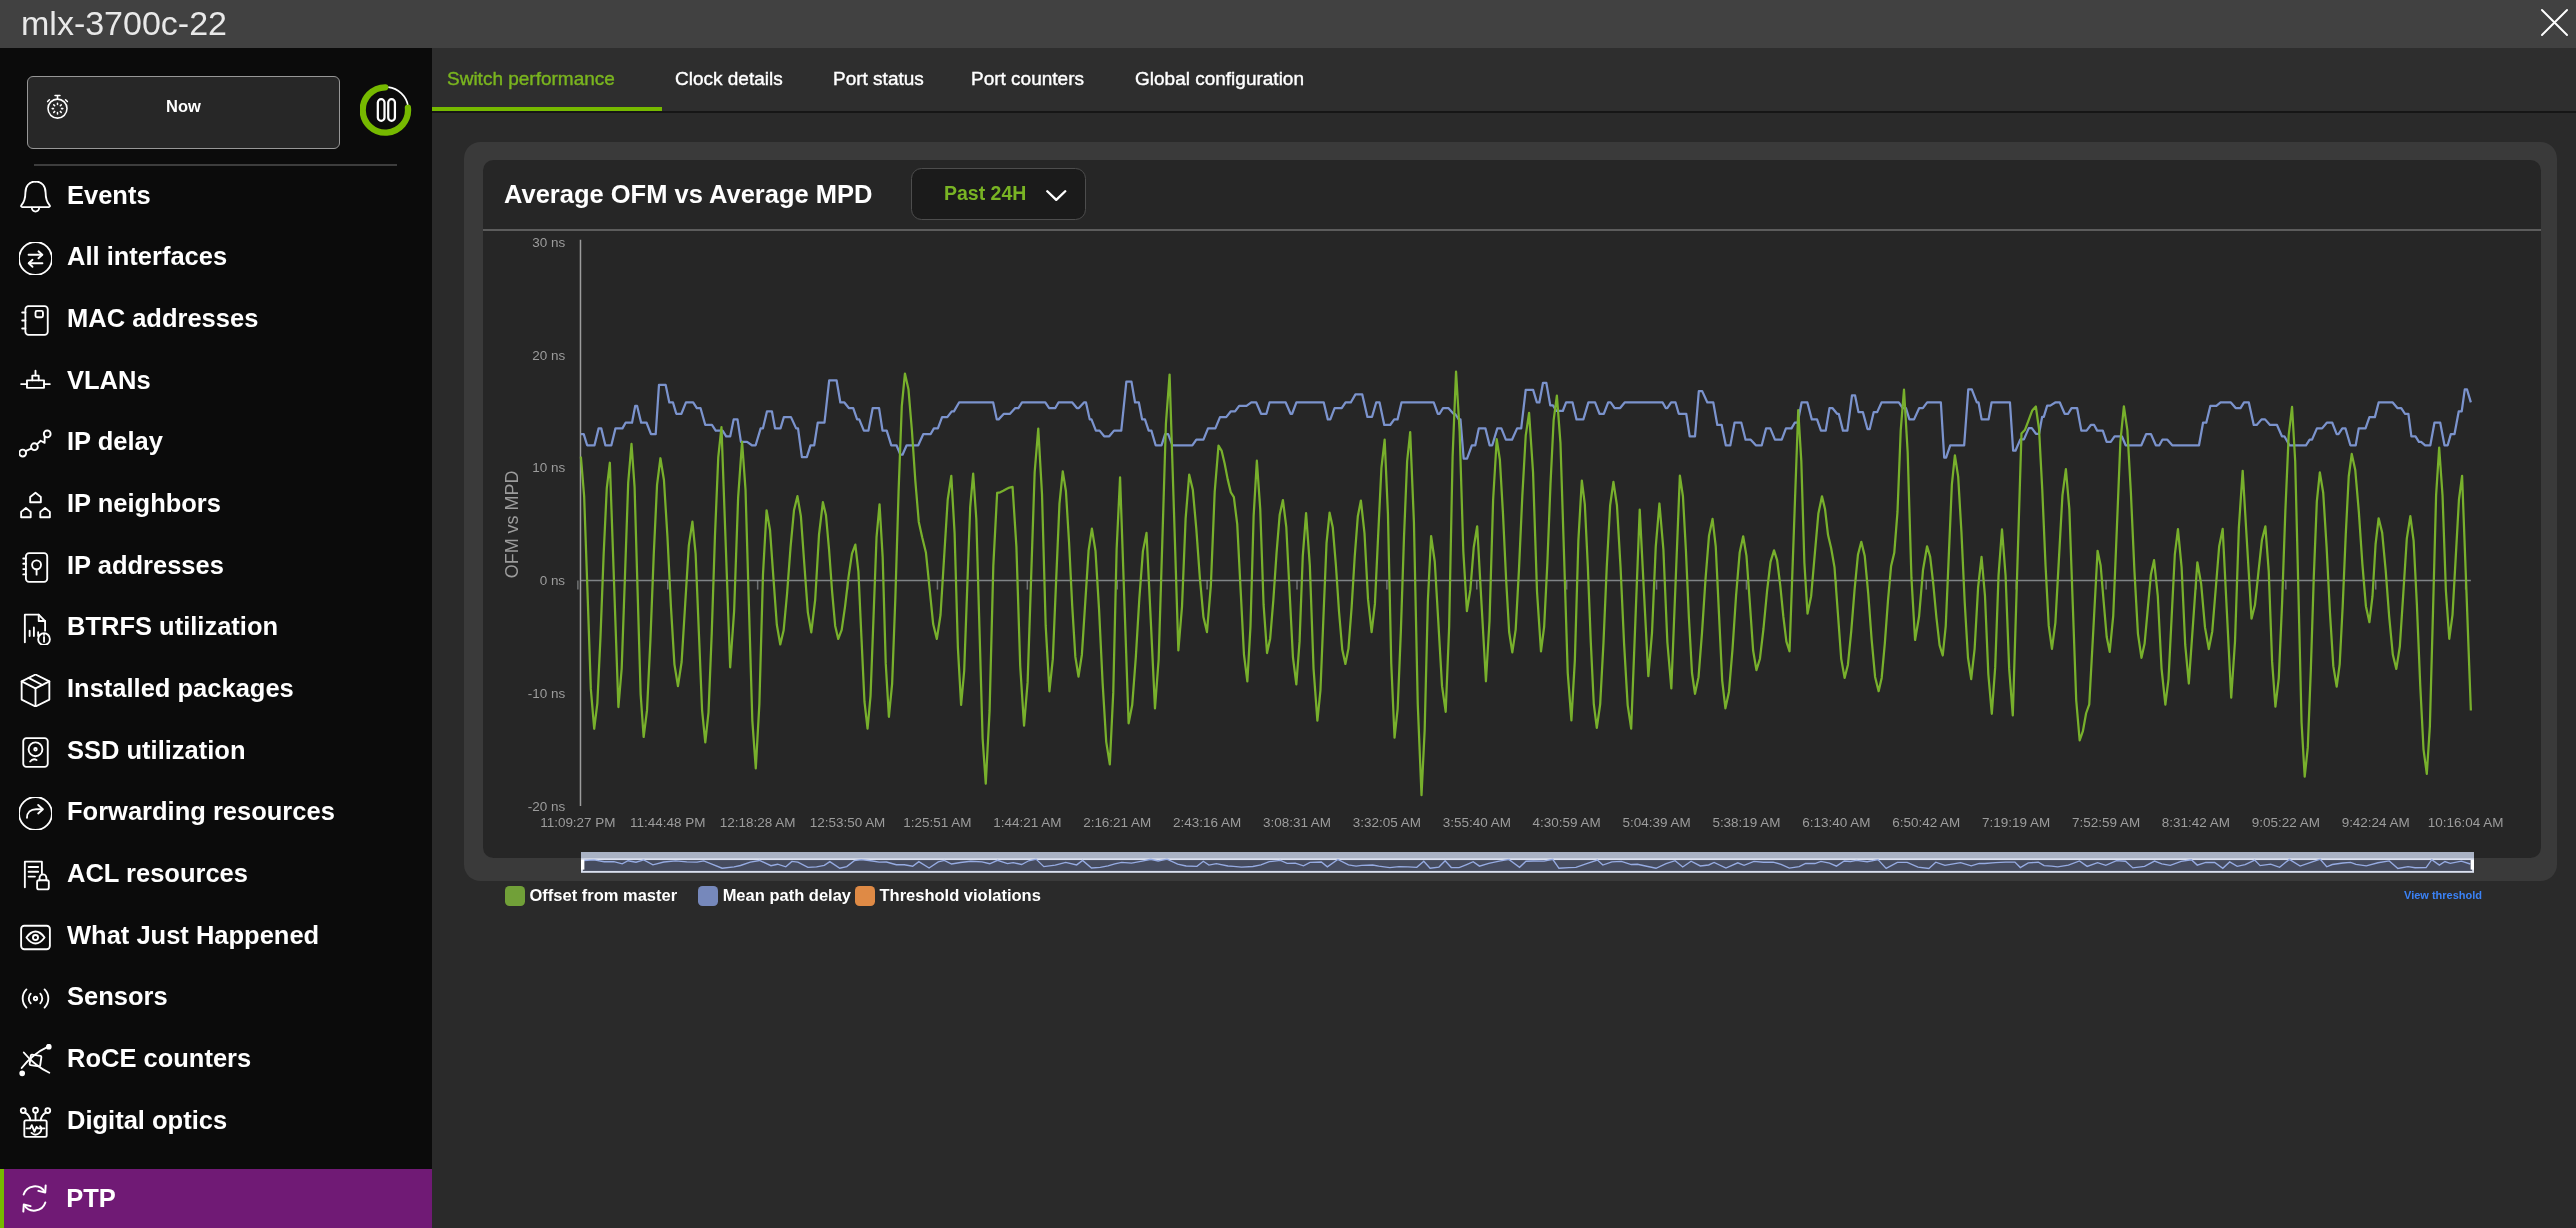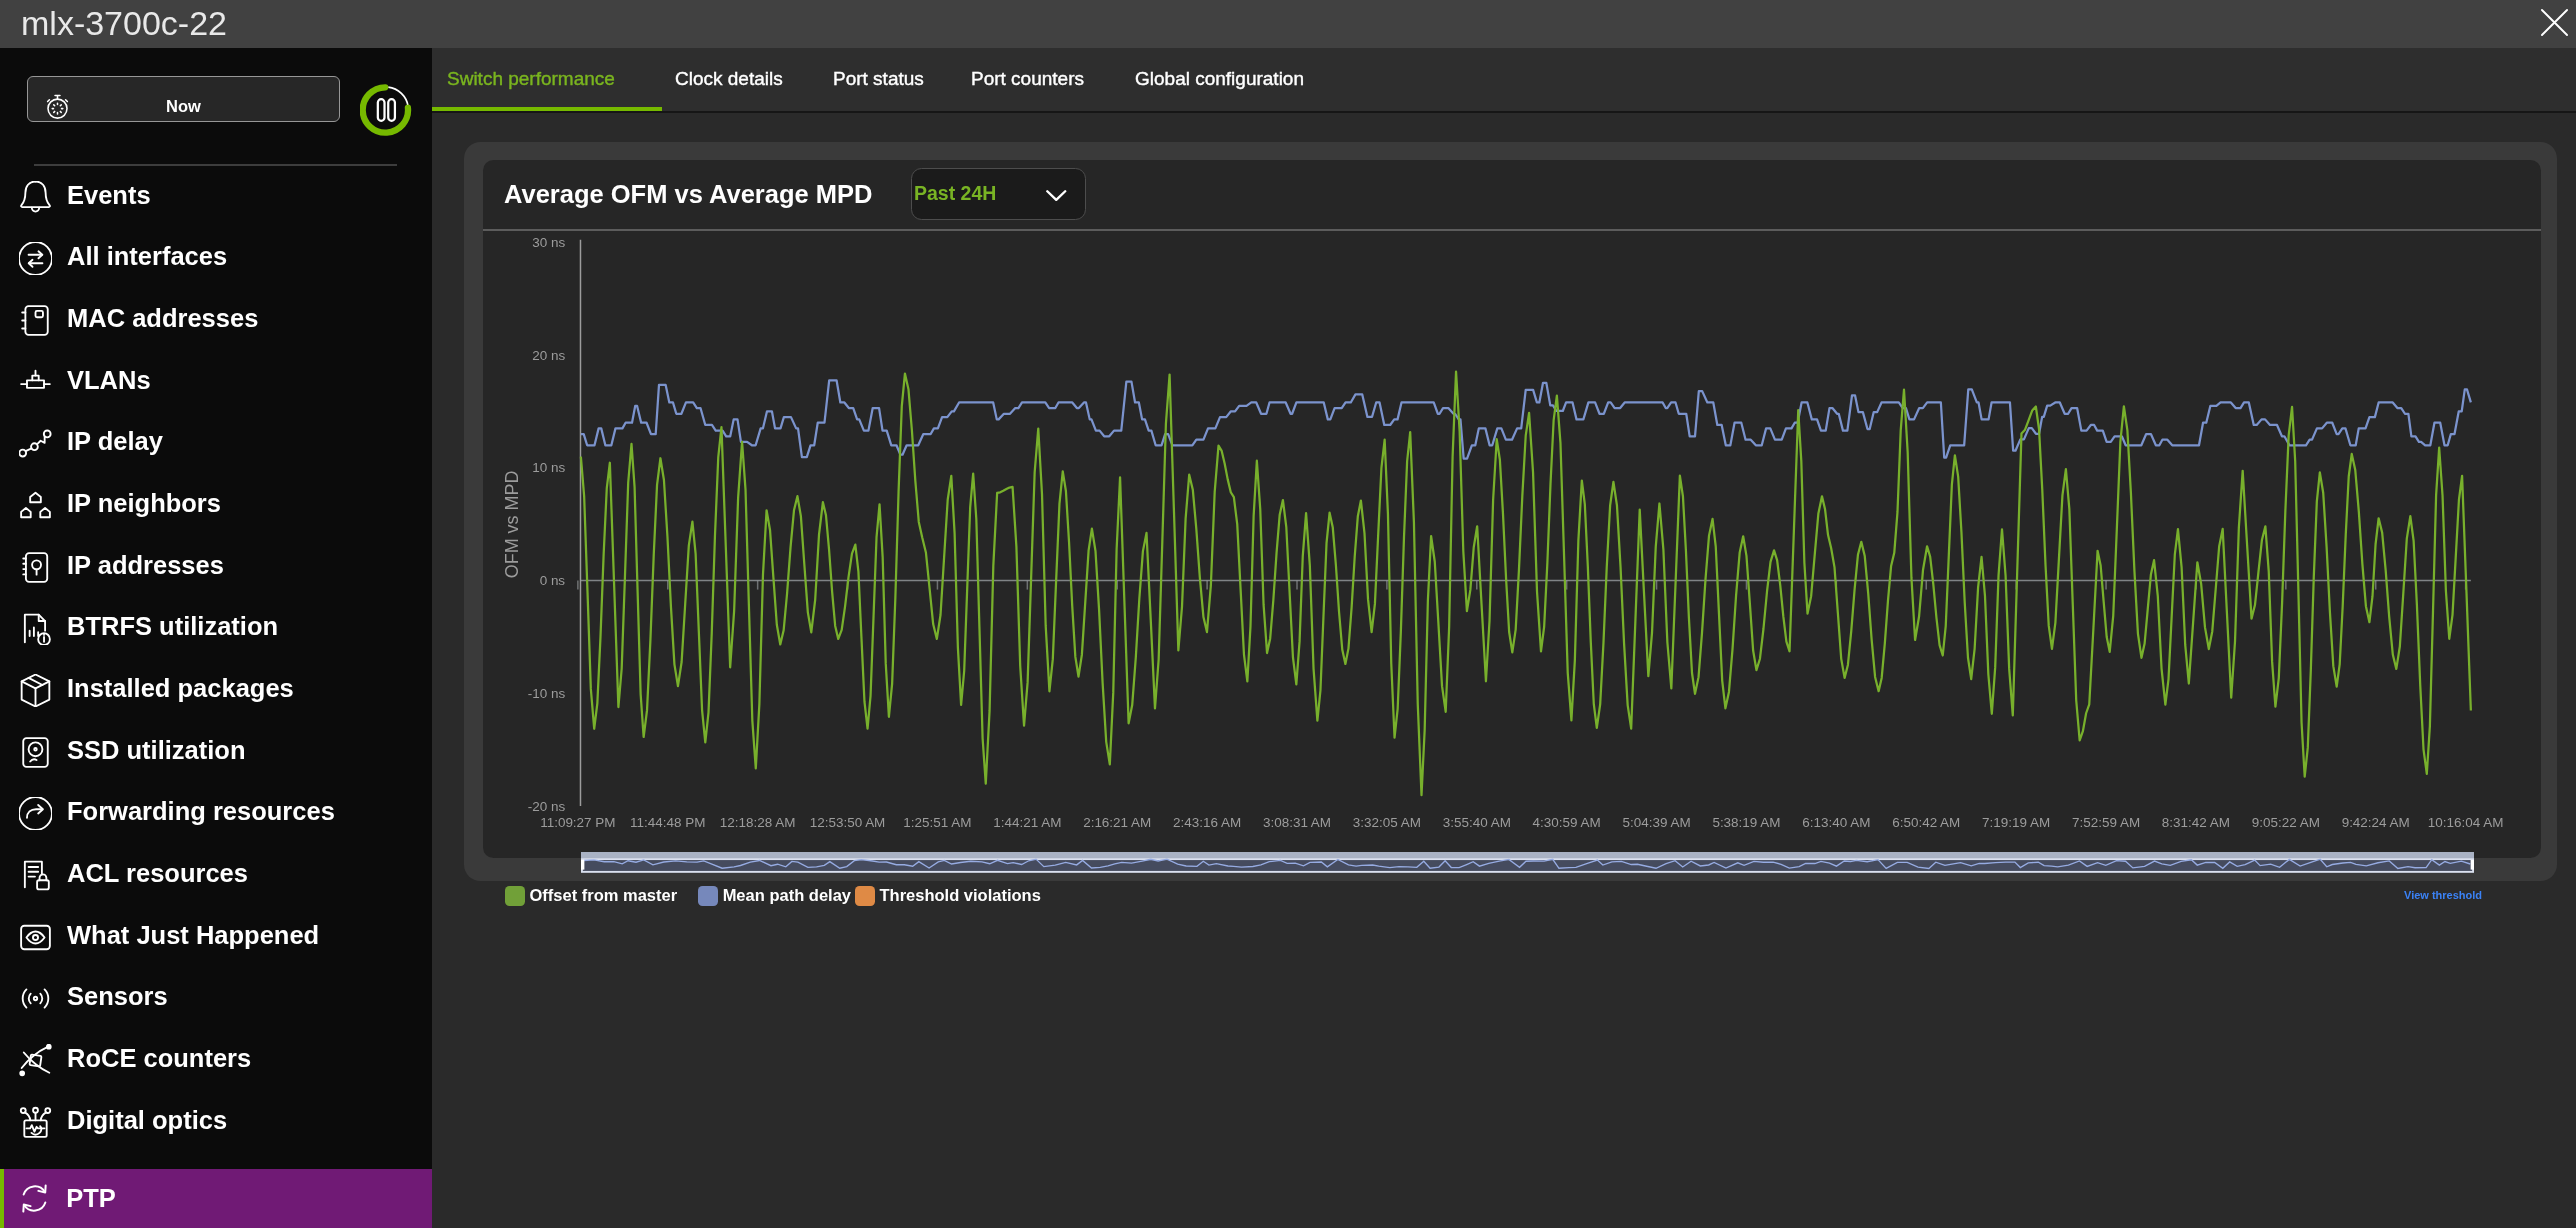--- a/index.html
+++ b/index.html
@@ -1,39 +1,39 @@
 <!DOCTYPE html>
 <html style="font-size:12px"><head><meta charset="utf-8">
 <style>
 *{margin:0;padding:0;box-sizing:border-box}
 html,body{width:2576px;height:1229px;overflow:hidden;background:#2a2a2a;
 font-family:"Liberation Sans",sans-serif;-webkit-font-smoothing:antialiased}
 .topbar{position:absolute;left:0;top:0;width:2576px;height:48px;background:#414141}
 .title{position:absolute;left:21px;top:0;height:48px;line-height:46px;font-size:34px;color:#e9e9e9}
 .closex{position:absolute;right:6px;top:6.7px;width:31px;height:31px}
 .sidebar{position:absolute;left:0;top:48px;width:432px;height:1181px;background:#0b0b0b}
-.nowbtn{position:absolute;left:27px;top:76px;width:313px;height:46px;border:1.5px solid #979797;border-radius:6px;background:#272727;color:#fff;font-size:16.5px;font-weight:700;text-align:center;line-height:58px}
+.nowbtn{position:absolute;left:27px;top:76px;width:313px;height:73px;border:1.5px solid #979797;border-radius:6px;background:#272727;color:#fff;font-size:16.5px;font-weight:700;text-align:center;line-height:58px}
 .nowbtn svg{position:absolute;left:13.5px;top:13.5px;width:31px;height:31px}
 .pausebtn{position:absolute;left:360px;top:84px;width:52px;height:52px}
 .sdiv{position:absolute;left:34px;top:164px;width:363px;height:1.5px;background:#3d3d3d}
 .mi{position:absolute;left:0;width:432px;height:61px;display:flex;align-items:flex-start;color:#fff;font-size:25.5px;font-weight:700}
 .mi svg{width:33px;height:33px;margin-left:19px;flex:none}
 .mi span{margin-left:15px;white-space:nowrap}
 .ptprow{position:absolute;left:0;top:1169px;width:432px;height:59px;background:#701a75;border-left:4.5px solid #76b900;display:flex;align-items:center;color:#fff;font-size:25.5px;font-weight:700}
 .ptprow svg{width:33px;height:33px;margin-left:14.2px;flex:none}
 .ptprow span{margin-left:15px}
 .tabline{position:absolute;left:432px;top:111px;width:2144px;height:1.5px;background:#161616}
 .tabstrip{position:absolute;left:432px;top:48px;width:2144px;height:63px;background:#2e2e2e}
 .tabu{position:absolute;left:432px;top:107px;width:230px;height:3.7px;background:#76b900}
 .tab{position:absolute;top:48px;height:61px;line-height:61px;font-size:19px;font-weight:400;color:#fff;-webkit-text-stroke:0.4px currentColor}
 .tab.act{color:#7ab51f}
 .ocard{position:absolute;left:464px;top:142px;width:2093px;height:739px;background:#3a3a3a;border-radius:16.5px}
 .icard{position:absolute;left:483px;top:160px;width:2058px;height:698px;background:#262626;border-radius:10.5px}
 .ctitle{position:absolute;left:504px;top:180px;font-size:25.5px;font-weight:700;color:#fff}
-.dd{position:absolute;left:911px;top:168px;width:175px;height:52px;background:#1b1b1b;border:1.5px solid #4d4d4d;border-radius:10.5px;color:#79b424;font-size:19.5px;font-weight:700;line-height:49px;padding-left:2px}
+.dd{position:absolute;left:911px;top:168px;width:175px;height:52px;background:#1b1b1b;border:1.5px solid #4d4d4d;border-radius:10.5px;color:#79b424;font-size:19.5px;font-weight:700;line-height:49px;padding-left:32px}
 .dd svg{position:absolute;right:18px;top:19.5px;width:22.5px;height:12.7px}
 .csep{position:absolute;left:483px;top:229px;width:2058px;height:1.5px;background:#5c5c5c}
 .chart{position:absolute;left:483px;top:230px;width:2058px;height:627px}
 .mmap{position:absolute;left:581px;top:852px;width:1893px;height:21px}
 .legend{position:absolute;left:505px;top:886px;height:21px;display:flex;align-items:flex-start;color:#fff;font-size:16.5px;font-weight:700}
 .lsq{width:20px;height:20px;border-radius:4.5px;margin-right:4.5px;flex:none}
 .vthr{position:absolute;left:2404px;top:889px;font-size:11px;font-weight:700;color:#3b82f6}
 </style></head>
 <body>
 <div class="topbar"></div>

